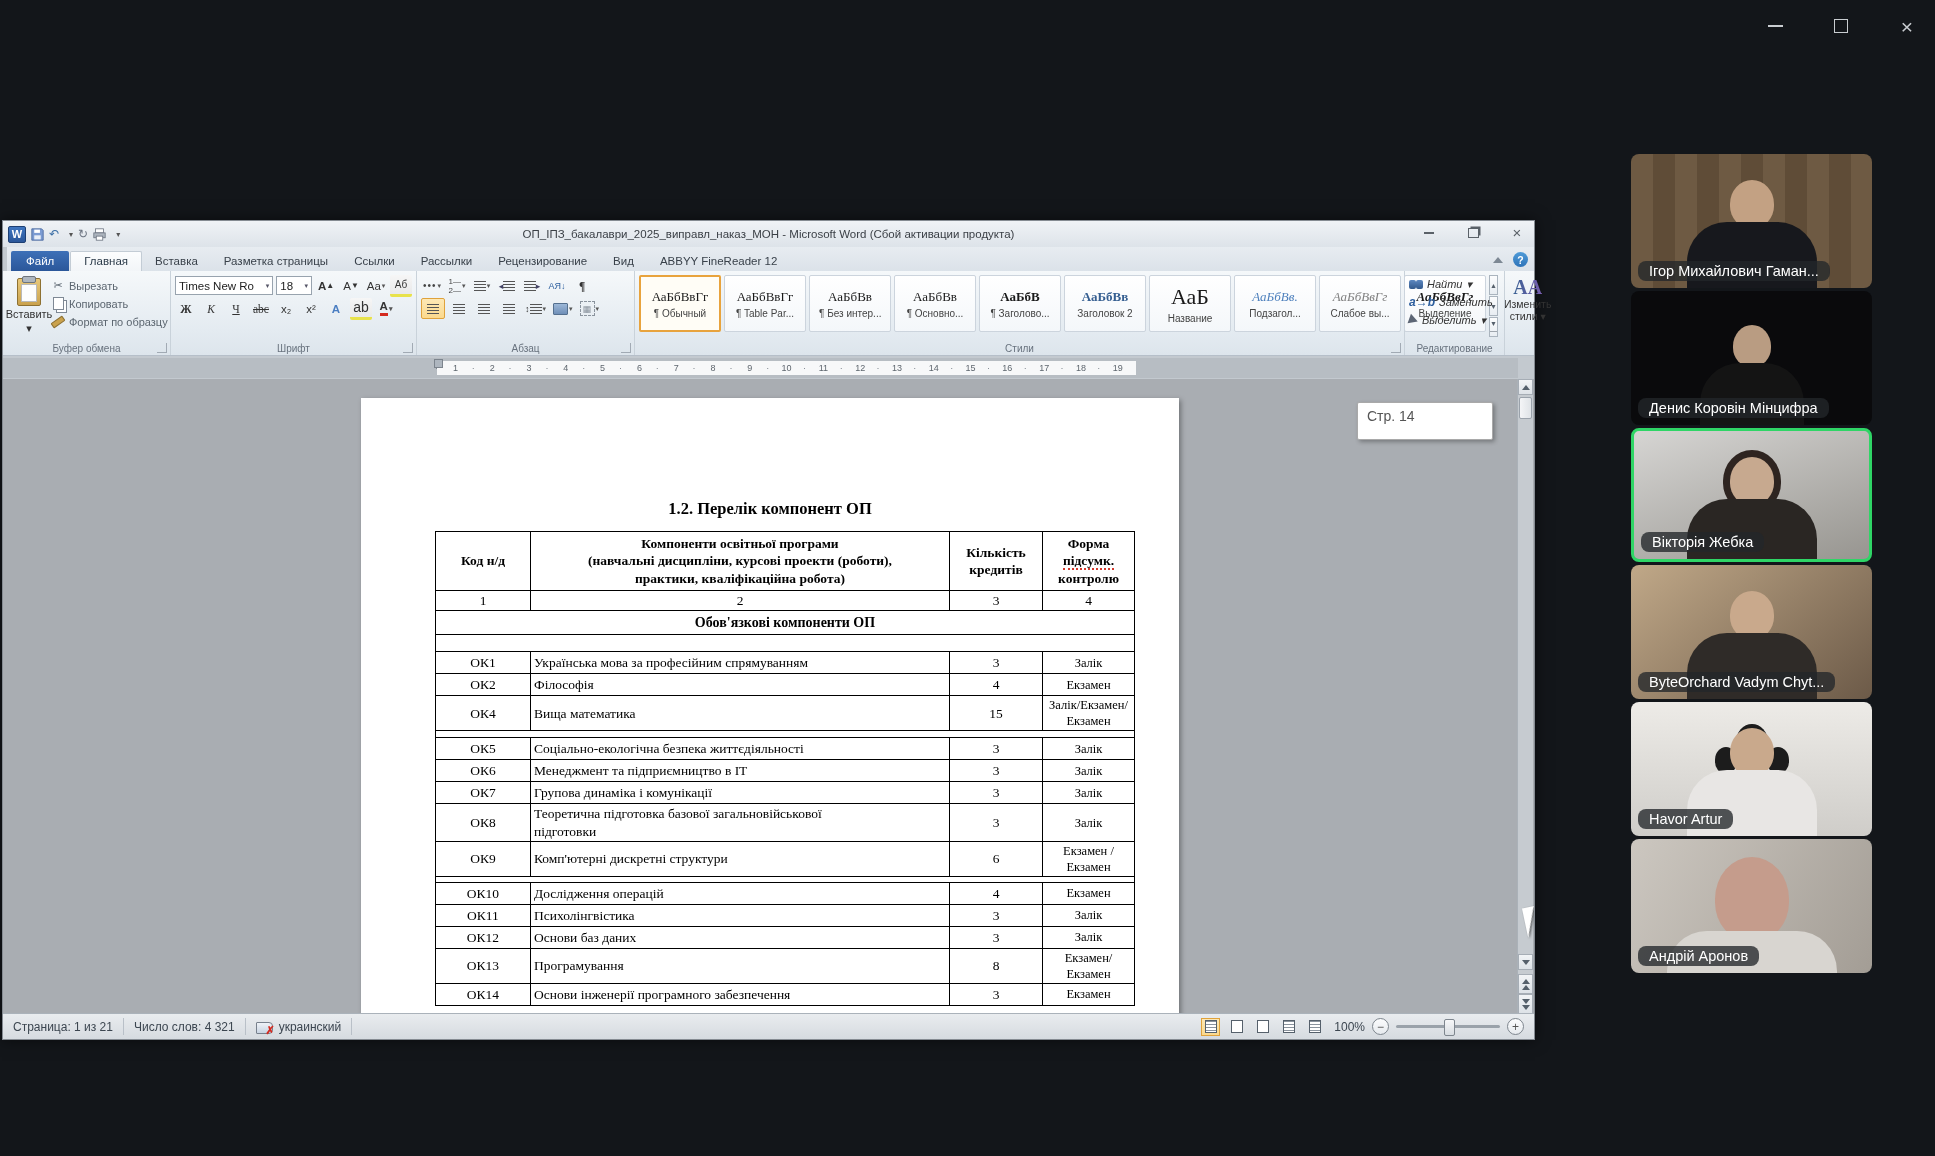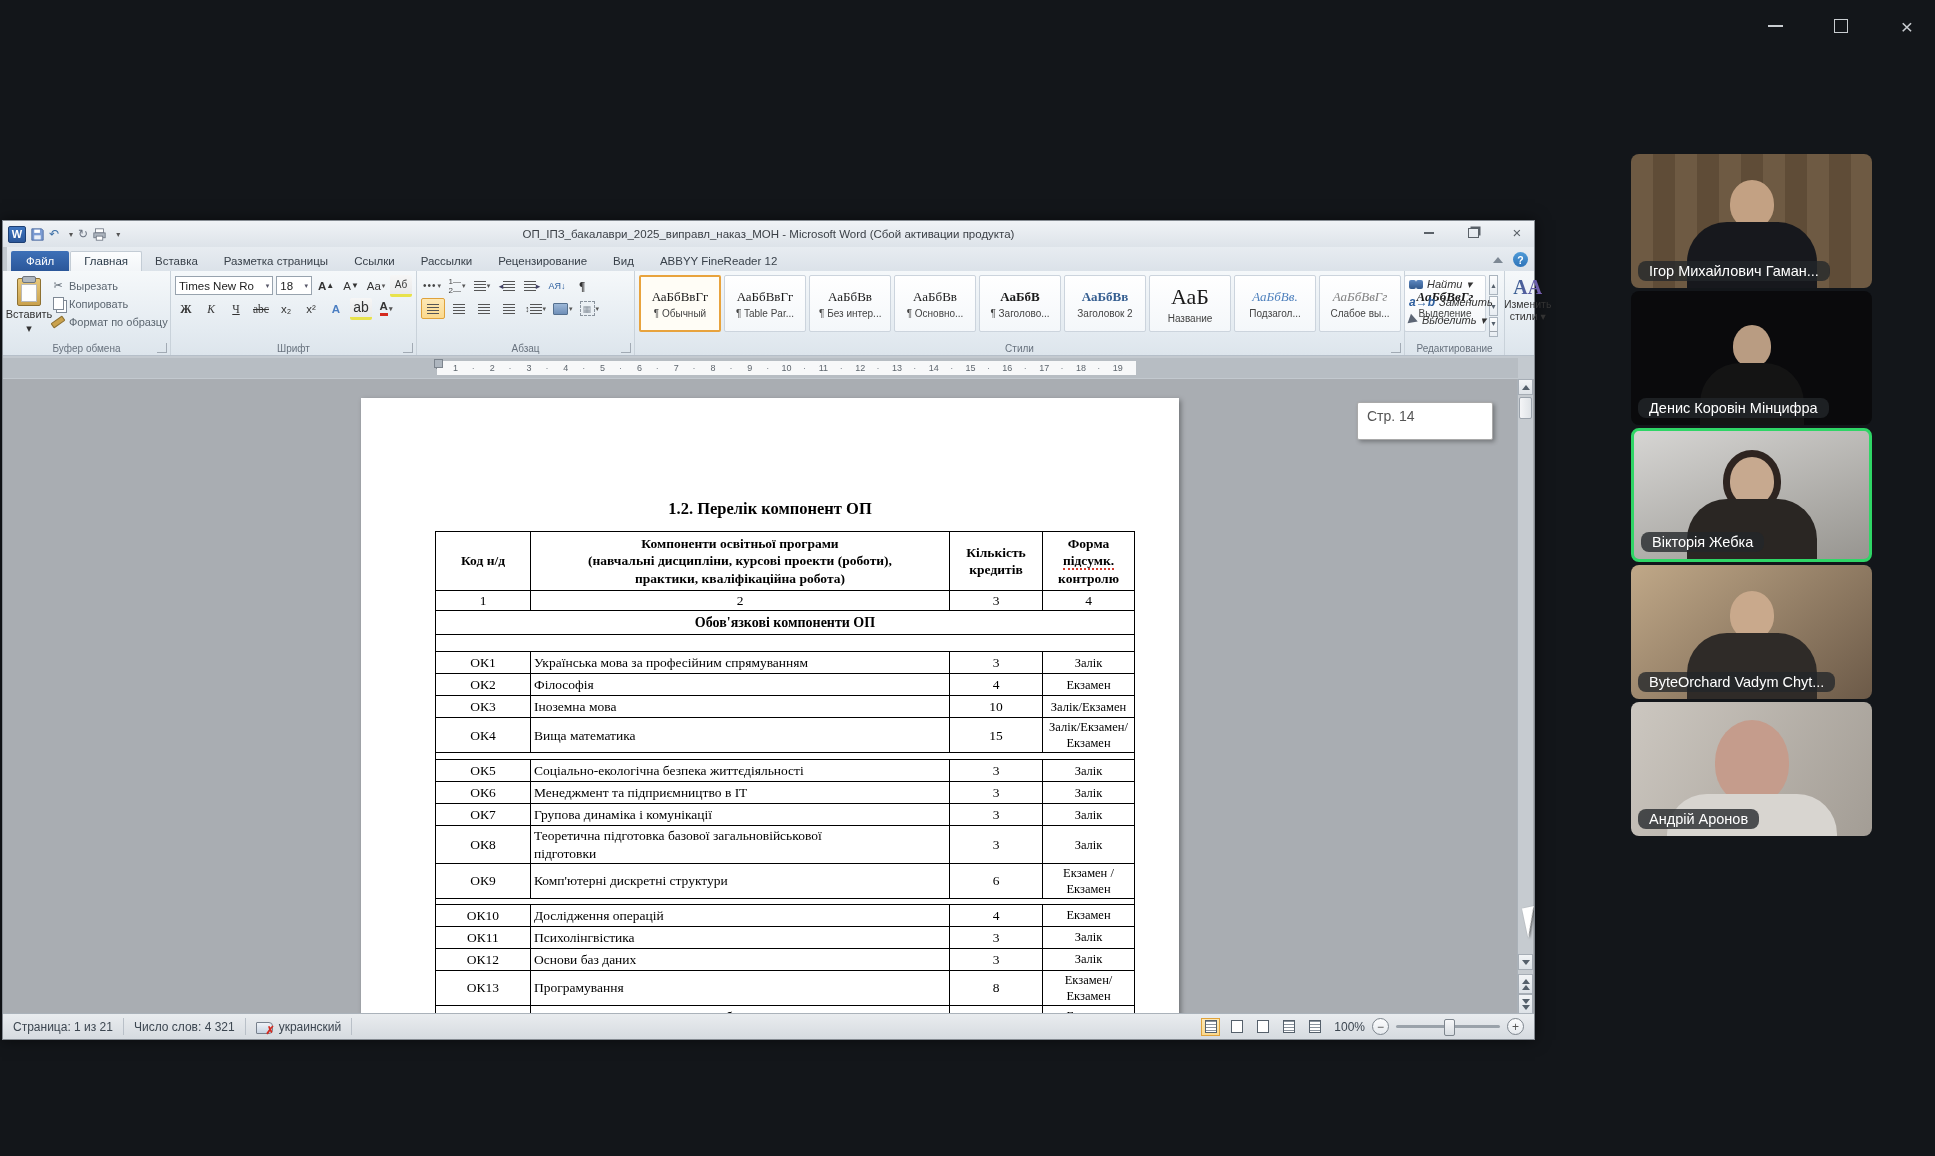--- a/index.html
+++ b/index.html
@@ -543,26 +543,20 @@
                 <td class="td-c">3</td>
                 <td class="td-form">Залік</td>
               </tr>
               <tr>
                 <td class="td-c" style="height: 19px;">ОК2</td>
                 <td class="td-name">Філософія</td>
                 <td class="td-c">4</td>
                 <td class="td-form">Екзамен</td>
               </tr>
               <tr>
-                <td class="td-c" style="height: 19px;">ОК3</td>
-                <td class="td-name">Іноземна мова</td>
-                <td class="td-c">10</td>
-                <td class="td-form">Залік/Екзамен</td>
-              </tr>
-              <tr>
                 <td class="td-c" style="height: 19px;">ОК4</td>
                 <td class="td-name">Вища математика</td>
                 <td class="td-c">15</td>
                 <td class="td-form">Залік/Екзамен/
 Екзамен</td>
               </tr>
               <tr>
                 <td colspan="4" style="height: 6px; padding: 0px;"></td>
               </tr>
               <tr>
@@ -709,18 +703,24 @@
         <div class="pname">Денис Коровін Мінцифра</div>
       </div>
       <div class="tile p-light active" style="border-color: rgb(47, 213, 102);">
         <div class="figure"></div>
         <div class="pname">Вікторія Жебка</div>
       </div>
       <div class="tile p-beige">
         <div class="figure"></div>
         <div class="pname">ByteOrchard Vadym Chyt...</div>
       </div>
+      <div class="tile p-bright">
+        <div class="figure">
+          <span></span>
+        </div>
+        <div class="pname">Havor Artur</div>
+      </div>
       <div class="tile p-pale">
         <div class="figure"></div>
         <div class="pname">Андрій Аронов</div>
       </div>
     </div>
 </div>
 
 </body></html>

